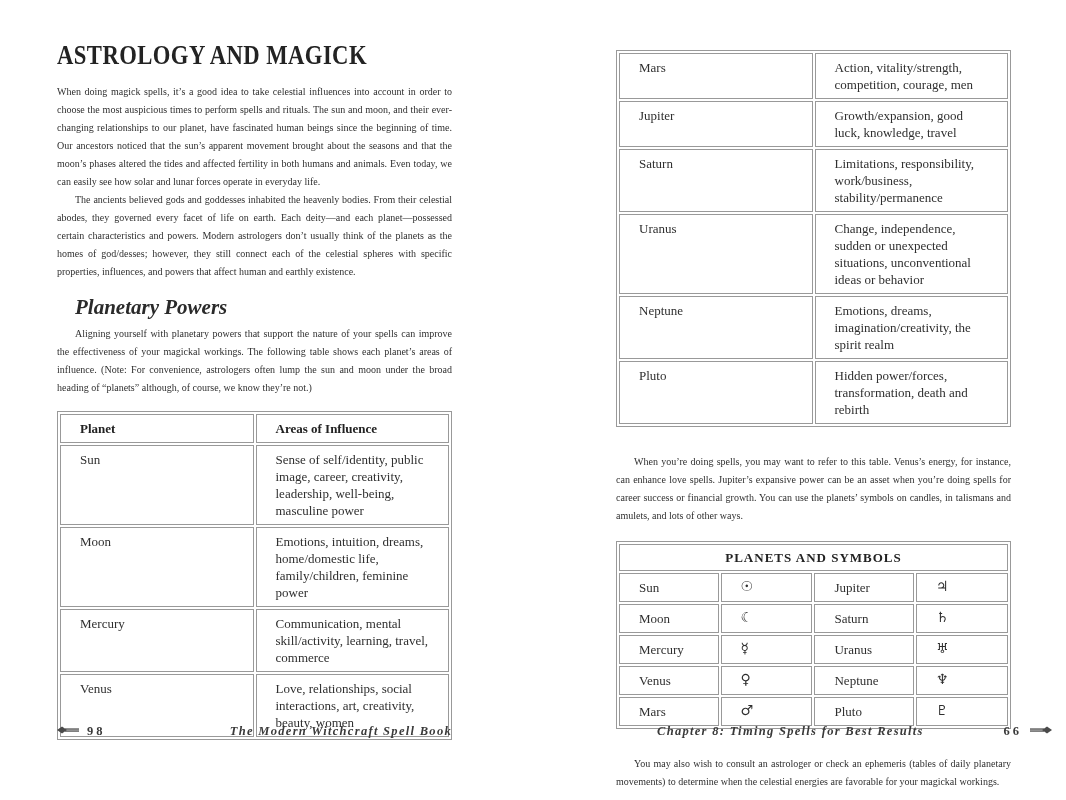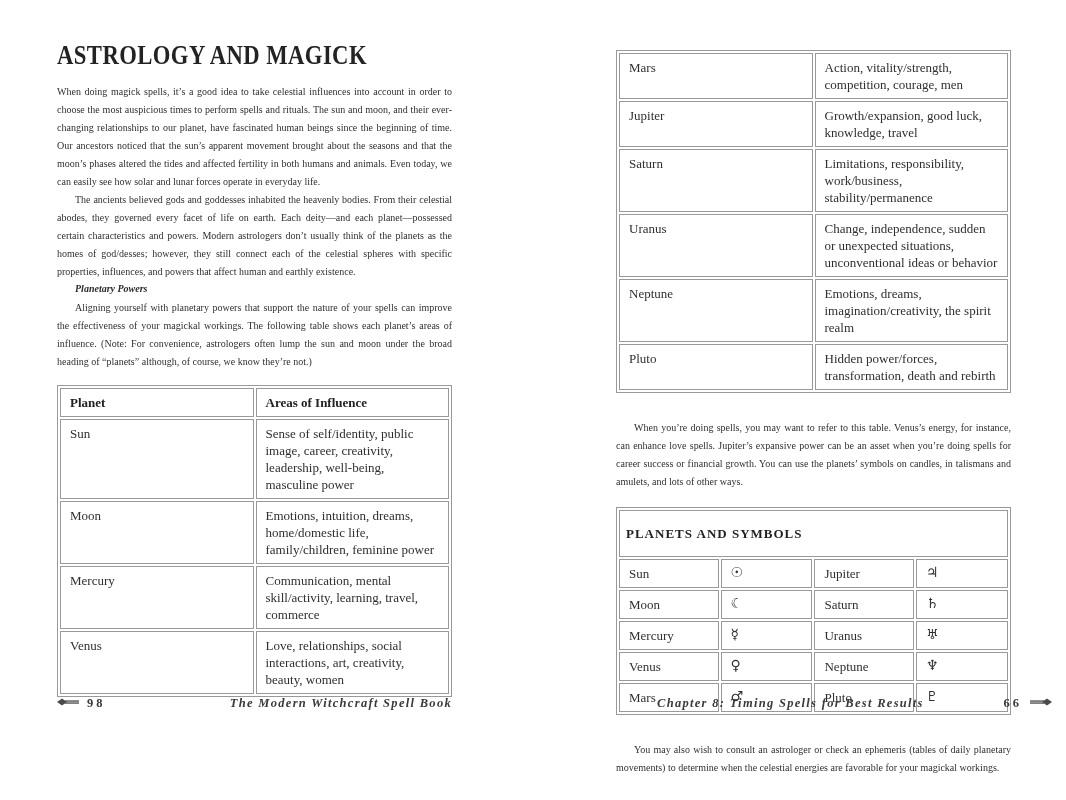--- a/index.html
+++ b/index.html
@@ -33,68 +33,68 @@
   p.body-text {
     margin: 0;
     font-size: 10px;
     line-height: 18px;
     text-align: justify;
   }
   p.indent { text-indent: 18px; }
   p.spaced-above { margin-top: 26px; }
 
   h2.subheading {
-    margin: 2px 0 5px 18px;
-    font-size: 10px;
+    margin: 14px 0 5px 18px;
+    font-size: 21px;
     font-style: italic;
     font-weight: 600;
     color: #2a2a2a;
   }
 
   
   table.book-table {
     border-collapse: separate;
     border-spacing: 2px;
     border: 1px solid #999;
     background: #fff;
     width: 100%;
     table-layout: fixed;
   }
   table.book-table th, table.book-table td {
     border: 1px solid #999;
-    padding: 5px 9px;
+    padding: 5px 19px;
     font-size: 13px;
     line-height: 17px;
     text-align: left;
     vertical-align: top;
     background: #fff;
   }
   table.book-table th { font-weight: bold; color: #222; }
 
   .influence-table { margin-top: 14px; }
   .continued-table { margin-top: 10px; }
 
   .symbols-table { margin-top: 16px; }
   .symbols-table .table-title {
-    text-align: left;
+    text-align: center;
     font-weight: bold;
     letter-spacing: 1px;
     font-size: 13px;
-    padding: 14px 6px;
+    padding: 4px 6px;
   }
   .symbols-table td.sym {
     font-family: "DejaVu Sans", sans-serif;
     font-size: 14px;
     line-height: 15px;
   }
   .symbols-table td, .symbols-table th { padding: 3px 9px; }
 
   .footer {
     position: absolute;
-    top: 696px;
+    top: 724px;
     width: 395px;
     font-size: 12.5px;
     color: #3a3a3a;
     display: flex;
     justify-content: space-between;
     align-items: center;
   }
   .footer-left  { left: 57px; }
   .footer-right { left: 616px; padding-left: 41px; }
   .running-title {

